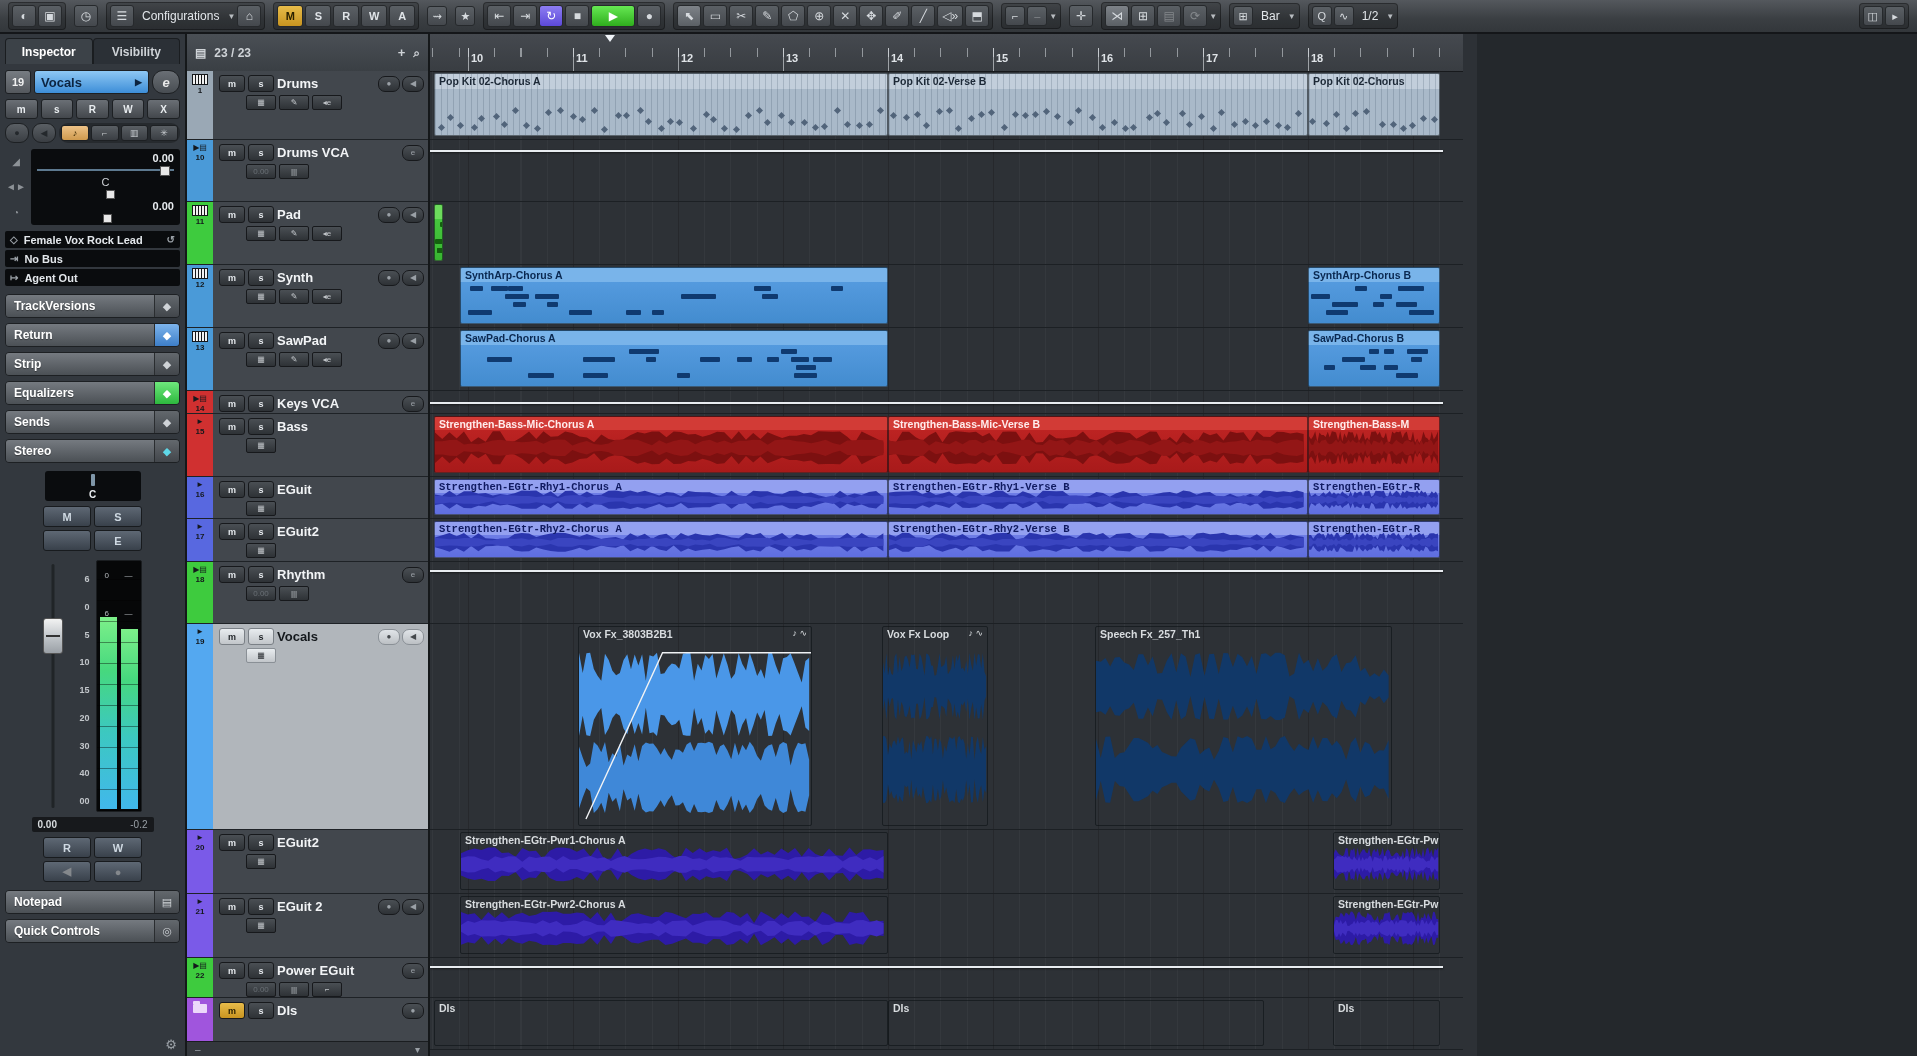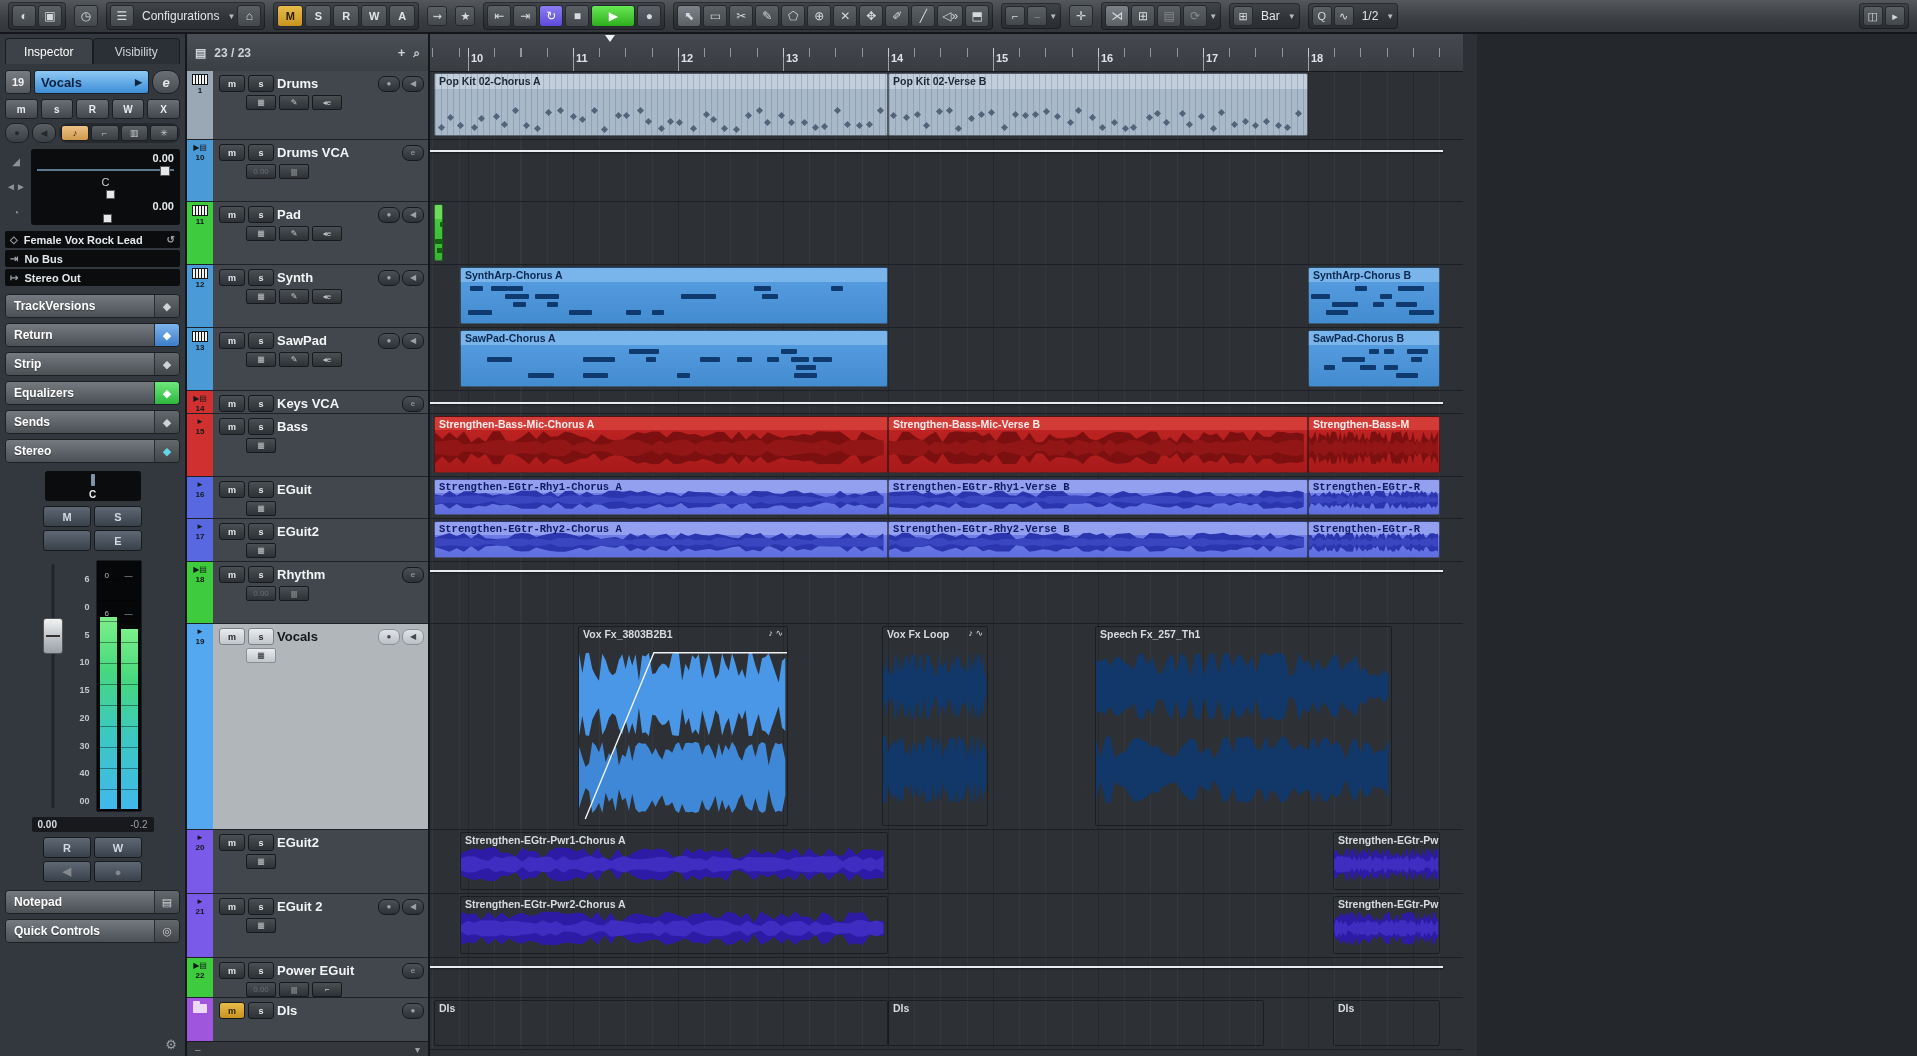--- a/index.html
+++ b/index.html
@@ -22,21 +22,21 @@
   .tb-btn.green{background:linear-gradient(#66e853,#2fae1d);color:#fff;}
   .tb-label{font-size:12px;color:#e2e6ea;padding:0 6px;}
   .tb-caret{font-size:8px;color:#b8bcc0;}
   .auto-btn{width:24px;height:20px;border-radius:3px;background:linear-gradient(#5b6065,#44484d);
     border:1px solid #26292c;color:#e0e4e8;font-weight:bold;font-size:11px;display:flex;align-items:center;justify-content:center;}
   .auto-btn.yellow{background:linear-gradient(#e8bc4a,#c89420);color:#2a2000;}
   
   #inspector{position:absolute;left:0;top:34px;width:187px;bottom:0;background:#33383e;
     border-right:2px solid #15181a;box-sizing:border-box;padding:2px 5px 0 5px;}
   .insp-tabs{display:flex;height:26px;margin:2px 0 6px 0;}
-  .insp-tab{flex:1;display:flex;align-items:center;justify-content:center;font-size:12px;font-weight:normal;
+  .insp-tab{flex:1;display:flex;align-items:center;justify-content:center;font-size:12px;font-weight:bold;
     color:#cfd3d7;background:#2b3036;border:1px solid #1a1d20;border-bottom:none;border-radius:4px 4px 0 0;}
   .insp-tab.active{background:#3c4248;color:#fff;}
   .insp-title{display:flex;gap:3px;align-items:center;margin-bottom:5px;}
   .num-btn{width:24px;height:22px;background:linear-gradient(#777c82,#54585d);border:1px solid #1d2023;
     border-radius:3px;display:flex;align-items:center;justify-content:center;font-size:11px;font-weight:bold;color:#f0f0f0;}
   .name-field{flex:1;height:22px;background:linear-gradient(#8ec8f4,#3d8ed8);border:1px solid #1d2023;border-radius:3px;
     display:flex;align-items:center;padding:0 6px;font-size:13px;font-weight:bold;color:#0c2440;justify-content:space-between;}
   .e-round{width:26px;height:22px;border-radius:11px;background:linear-gradient(#6a6f75,#484d52);border:1px solid #1d2023;
     color:#e8e8e8;font-style:italic;font-weight:bold;font-size:13px;display:flex;align-items:center;justify-content:center;}
   .insp-r1{display:flex;gap:3px;margin-bottom:4px;}
@@ -385,21 +385,21 @@
       <span class="ic">◇</span>
       <span style="flex:1">Female Vox Rock Lead</span>
       <span class="ic">↺</span>
     </div>
     <div class="insp-dark-row">
       <span class="ic">⇥</span>
       <span>No Bus</span>
     </div>
     <div class="insp-dark-row">
       <span class="ic">↦</span>
-      <span>Stereo Out</span>
+      <span>Agent Out</span>
     </div>
     <div class="insp-sections" id="insp-sections">
         <div class="sec-btn">
           <span class="sec-label">TrackVersions</span>
           <span class="sec-icon ">◆</span>
         </div>
         <div class="sec-btn">
           <span class="sec-label">Return</span>
           <span class="sec-icon blue">◆</span>
         </div>
@@ -888,20 +888,35 @@
             <span class="dmd" style="left: 321.746px; top: 84.7254%;"></span>
             <span class="dmd" style="left: 330.468px; top: 59.8039%;"></span>
             <span class="dmd" style="left: 343.182px; top: 78.8992%;"></span>
             <span class="dmd" style="left: 353.598px; top: 73.7528%;"></span>
             <span class="dmd" style="left: 363.861px; top: 80.9946%;"></span>
             <span class="dmd" style="left: 375.338px; top: 73.2359%;"></span>
             <span class="dmd" style="left: 387.31px; top: 81.0464%;"></span>
             <span class="dmd" style="left: 396.148px; top: 84.1207%;"></span>
             <span class="dmd" style="left: 407.024px; top: 60.6155%;"></span>
           </div>
+          <div class="clip c-drum" style="left: 878px; width: 132px;">
+            <span class="clip-label">Pop Kit 02-Chorus</span>
+            <span class="dmd" style="left: 1.10484px; top: 74.413%;"></span>
+            <span class="dmd" style="left: 14.9231px; top: 77.7859%;"></span>
+            <span class="dmd" style="left: 24.9148px; top: 62.4948%;"></span>
+            <span class="dmd" style="left: 34.7825px; top: 84.4611%;"></span>
+            <span class="dmd" style="left: 44.431px; top: 60.2723%;"></span>
+            <span class="dmd" style="left: 55.0438px; top: 57.8244%;"></span>
+            <span class="dmd" style="left: 70.8867px; top: 78.0734%;"></span>
+            <span class="dmd" style="left: 81.9106px; top: 78.506%;"></span>
+            <span class="dmd" style="left: 92.1224px; top: 85.1926%;"></span>
+            <span class="dmd" style="left: 101.315px; top: 79.5389%;"></span>
+            <span class="dmd" style="left: 111.934px; top: 69.2517%;"></span>
+            <span class="dmd" style="left: 123.487px; top: 70.6774%;"></span>
+          </div>
         </div>
         <div class="arow" style="height: 62px;">
           <div class="autoline" style="top: 10px;"></div>
         </div>
         <div class="arow" style="height: 63px;">
           <div class="clip c-green" style="left: 4px; width: 9px;">
             <span class="gnote" style="left: 23.3663%; width: 89.1537px; top: 78%;"></span>
             <span class="gnote" style="left: 64.8141%; width: 75.3171px; top: 30%;"></span>
             <span class="gnote" style="left: 2.71401%; width: 124.759px; top: 62%;"></span>
             <span class="gnote" style="left: 35.6923%; width: 119.44px; top: 78%;"></span>
@@ -1046,21 +1061,21 @@
             <svg viewBox="0 0 100 100" preserveAspectRatio="none" style="position:absolute;inset:0;width:100%;height:100%;z-index:2">
               <polygon fill="#2a35ae" points="0.0,36.8 1.6,36.8 3.2,47.9 4.8,39.3 6.4,33.4 8.0,31.2 9.6,36.0 11.2,34.2 12.8,45.9 14.4,31.0 16.0,36.3 17.6,32.6 19.2,43.5 20.8,31.2 22.4,31.1 24.0,43.8 25.6,41.3 27.2,36.8 28.8,31.6 30.4,31.9 32.0,31.3 33.6,31.1 35.2,48.2 36.8,31.7 38.4,45.1 40.0,36.8 41.6,31.4 43.2,39.4 44.8,32.3 46.4,37.2 48.0,36.9 49.6,44.3 51.2,40.6 52.8,49.1 54.4,33.8 56.0,35.2 57.6,31.0 59.2,49.7 60.8,33.4 62.4,38.1 64.0,31.8 65.6,31.2 67.2,39.7 68.8,32.3 70.4,42.3 72.0,50.2 73.6,43.8 75.2,35.9 76.8,38.9 78.4,31.0 80.0,44.4 81.6,38.2 83.2,36.4 84.8,31.1 86.4,36.6 88.0,32.6 89.6,45.8 91.2,42.3 92.8,32.7 94.4,31.8 96.0,32.2 97.6,35.1 99.2,32.7 99.2,83.3 97.6,80.9 96.0,83.8 94.4,84.2 92.8,83.3 91.2,73.7 89.6,70.2 88.0,83.4 86.4,79.4 84.8,84.9 83.2,79.6 81.6,77.8 80.0,71.6 78.4,85.0 76.8,77.1 75.2,80.1 73.6,72.2 72.0,65.8 70.4,73.7 68.8,83.7 67.2,76.3 65.6,84.8 64.0,84.2 62.4,77.9 60.8,82.6 59.2,66.3 57.6,85.0 56.0,80.8 54.4,82.2 52.8,66.9 51.2,75.4 49.6,71.7 48.0,79.1 46.4,78.8 44.8,83.7 43.2,76.6 41.6,84.6 40.0,79.2 38.4,70.9 36.8,84.3 35.2,67.8 33.6,84.9 32.0,84.7 30.4,84.1 28.8,84.4 27.2,79.2 25.6,74.7 24.0,72.2 22.4,84.9 20.8,84.8 19.2,72.5 17.6,83.4 16.0,79.7 14.4,85.0 12.8,70.1 11.2,81.8 9.6,80.0 8.0,84.8 6.4,82.6 4.8,76.7 3.2,68.1 1.6,79.2 0.0,79.2"></polygon>
               <polygon fill="#3a45c0" points="0.0,46.8 1.6,45.8 3.2,53.7 4.8,53.9 6.4,45.5 8.0,46.8 9.6,45.0 11.2,51.6 12.8,51.2 14.4,45.0 16.0,49.8 17.6,48.7 19.2,53.3 20.8,45.1 22.4,54.1 24.0,53.1 25.6,48.3 27.2,49.9 28.8,47.0 30.4,51.9 32.0,52.3 33.6,47.4 35.2,45.6 36.8,52.2 38.4,45.2 40.0,50.0 41.6,50.4 43.2,45.5 44.8,51.3 46.4,53.4 48.0,53.1 49.6,45.1 51.2,48.4 52.8,51.4 54.4,46.1 56.0,45.9 57.6,50.4 59.2,48.2 60.8,45.0 62.4,45.1 64.0,46.3 65.6,51.3 67.2,46.7 68.8,50.2 70.4,52.4 72.0,48.7 73.6,46.4 75.2,45.4 76.8,45.3 78.4,53.7 80.0,50.7 81.6,48.7 83.2,49.2 84.8,54.2 86.4,48.3 88.0,47.7 89.6,48.9 91.2,45.6 92.8,45.1 94.4,51.6 96.0,45.4 97.6,45.0 99.2,47.0 99.2,69.0 97.6,71.0 96.0,70.6 94.4,64.4 92.8,70.9 91.2,70.4 89.6,67.1 88.0,68.3 86.4,67.7 84.8,61.8 83.2,66.8 81.6,67.3 80.0,65.3 78.4,62.3 76.8,70.7 75.2,70.6 73.6,69.6 72.0,67.3 70.4,63.6 68.8,65.8 67.2,69.3 65.6,64.7 64.0,69.7 62.4,70.9 60.8,71.0 59.2,67.8 57.6,65.6 56.0,70.1 54.4,69.9 52.8,64.6 51.2,67.6 49.6,70.9 48.0,62.9 46.4,62.6 44.8,64.7 43.2,70.5 41.6,65.6 40.0,66.0 38.4,70.8 36.8,63.8 35.2,70.4 33.6,68.6 32.0,63.7 30.4,64.1 28.8,69.0 27.2,66.1 25.6,67.7 24.0,62.9 22.4,61.9 20.8,70.9 19.2,62.7 17.6,67.3 16.0,66.2 14.4,71.0 12.8,64.8 11.2,64.4 9.6,71.0 8.0,69.2 6.4,70.5 4.8,62.1 3.2,62.3 1.6,70.2 0.0,69.2"></polygon>
             </svg>
           </div>
         </div>
         <div class="arow" style="height: 62px;">
           <div class="autoline" style="top: 8px;"></div>
         </div>
         <div class="arow" style="height: 206px;">
-          <div class="clip c-voxdark" style="left: 148px; width: 210px;">
+          <div class="clip c-voxdark" style="left: 148px; width: 234px;">
             <span class="clip-label">Vox Fx_3803B2B1</span>
             <span class="clip-icons">♪ ∿</span>
             <svg viewBox="0 0 100 100" preserveAspectRatio="none" style="position:absolute;inset:0;width:100%;height:100%;z-index:2">
               <polygon fill="#4a97e8" points="0.0,13.0 1.6,23.2 3.2,13.3 4.8,13.0 6.4,21.2 8.0,24.6 9.6,27.1 11.2,13.5 12.8,16.7 14.4,22.1 16.0,24.4 17.6,23.2 19.2,16.7 20.8,13.8 22.4,21.3 24.0,13.9 25.6,19.5 27.2,13.7 28.8,27.2 30.4,14.3 32.0,14.9 33.6,13.0 35.2,23.7 36.8,23.3 38.4,20.3 40.0,18.4 41.6,19.0 43.2,21.1 44.8,13.5 46.4,13.1 48.0,13.1 49.6,27.1 51.2,18.5 52.8,22.0 54.4,14.1 56.0,16.2 57.6,13.6 59.2,26.0 60.8,19.7 62.4,13.2 64.0,18.9 65.6,26.1 67.2,23.6 68.8,13.1 70.4,18.7 72.0,22.0 73.6,13.1 75.2,18.5 76.8,24.8 78.4,21.2 80.0,26.1 81.6,13.0 83.2,13.1 84.8,19.3 86.4,24.1 88.0,15.8 89.6,15.2 91.2,13.2 92.8,18.1 94.4,23.1 96.0,28.0 97.6,17.2 99.2,15.5 99.2,52.5 97.6,50.8 96.0,40.0 94.4,44.9 92.8,49.9 91.2,54.8 89.6,52.8 88.0,52.2 86.4,43.9 84.8,48.7 83.2,54.9 81.6,55.0 80.0,41.9 78.4,46.8 76.8,43.2 75.2,49.5 73.6,54.9 72.0,46.0 70.4,49.3 68.8,54.9 67.2,44.4 65.6,41.9 64.0,49.1 62.4,54.8 60.8,48.3 59.2,42.0 57.6,54.4 56.0,51.8 54.4,53.9 52.8,46.0 51.2,49.5 49.6,40.9 48.0,54.9 46.4,54.9 44.8,54.5 43.2,46.9 41.6,49.0 40.0,49.6 38.4,47.7 36.8,44.7 35.2,44.3 33.6,55.0 32.0,53.1 30.4,53.7 28.8,40.8 27.2,54.3 25.6,48.5 24.0,54.1 22.4,46.7 20.8,54.2 19.2,51.3 17.6,44.8 16.0,43.6 14.4,45.9 12.8,51.3 11.2,54.5 9.6,40.9 8.0,43.4 6.4,46.8 4.8,55.0 3.2,54.7 1.6,44.8 0.0,55.0"></polygon>
               <polygon fill="#3f88d8" points="0.0,60.3 1.6,65.9 3.2,70.7 4.8,69.0 6.4,58.1 8.0,59.9 9.6,63.2 11.2,58.1 12.8,68.3 14.4,63.7 16.0,65.7 17.6,59.0 19.2,70.0 20.8,64.4 22.4,65.7 24.0,59.2 25.6,67.8 27.2,60.1 28.8,58.3 30.4,59.0 32.0,58.8 33.6,61.3 35.2,64.5 36.8,61.1 38.4,64.6 40.0,67.0 41.6,61.9 43.2,62.0 44.8,63.5 46.4,59.3 48.0,58.1 49.6,62.6 51.2,58.6 52.8,58.5 54.4,58.7 56.0,58.0 57.6,58.7 59.2,64.6 60.8,60.2 62.4,59.2 64.0,62.4 65.6,66.8 67.2,58.4 68.8,64.9 70.4,59.5 72.0,62.3 73.6,58.0 75.2,60.5 76.8,65.1 78.4,67.6 80.0,61.8 81.6,59.9 83.2,59.2 84.8,65.6 86.4,59.5 88.0,58.1 89.6,59.0 91.2,70.0 92.8,62.5 94.4,58.4 96.0,59.2 97.6,58.7 99.2,67.0 99.2,85.0 97.6,93.3 96.0,92.8 94.4,93.6 92.8,89.5 91.2,82.0 89.6,93.0 88.0,93.9 86.4,92.5 84.8,86.4 83.2,92.8 81.6,92.1 80.0,90.2 78.4,84.4 76.8,86.9 75.2,91.5 73.6,94.0 72.0,89.7 70.4,92.5 68.8,87.1 67.2,93.6 65.6,85.2 64.0,89.6 62.4,92.8 60.8,91.8 59.2,87.4 57.6,93.3 56.0,94.0 54.4,93.3 52.8,93.5 51.2,93.4 49.6,89.4 48.0,93.9 46.4,92.7 44.8,88.5 43.2,90.0 41.6,90.1 40.0,85.0 38.4,87.4 36.8,90.9 35.2,87.5 33.6,90.7 32.0,93.2 30.4,93.0 28.8,93.7 27.2,91.9 25.6,84.2 24.0,92.8 22.4,86.3 20.8,87.6 19.2,82.0 17.6,93.0 16.0,86.3 14.4,88.3 12.8,83.7 11.2,93.9 9.6,88.8 8.0,92.1 6.4,93.9 4.8,83.0 3.2,81.3 1.6,86.1 0.0,91.7"></polygon>
               <path d="M3 97 L36 13 L100 13" stroke="#f0f2f4" stroke-width="1.4" fill="none" vector-effect="non-scaling-stroke"></path>
             </svg>
           </div>
           <div class="clip c-voxblue" style="left: 452px; width: 106px;">
             <span class="clip-label">Vox Fx Loop</span>

